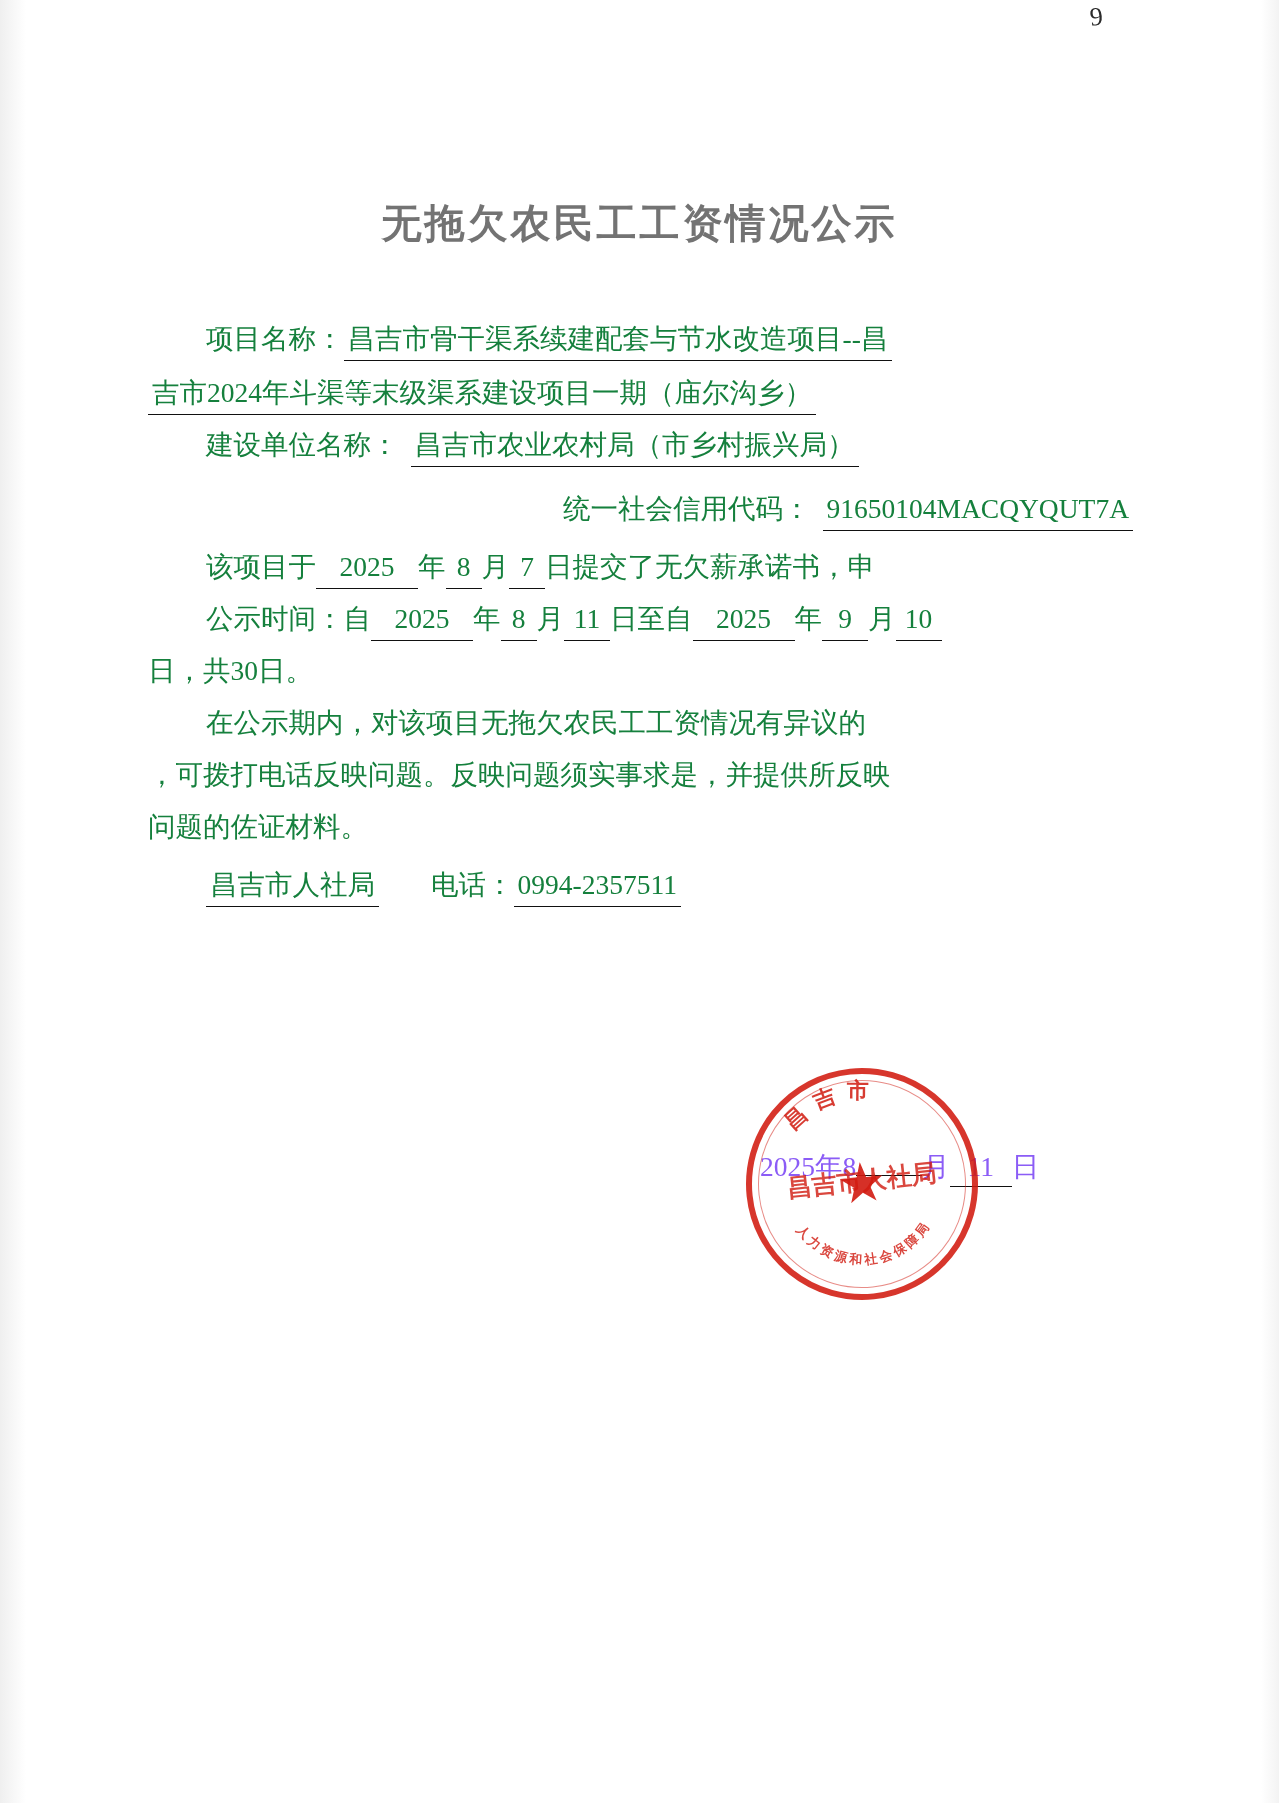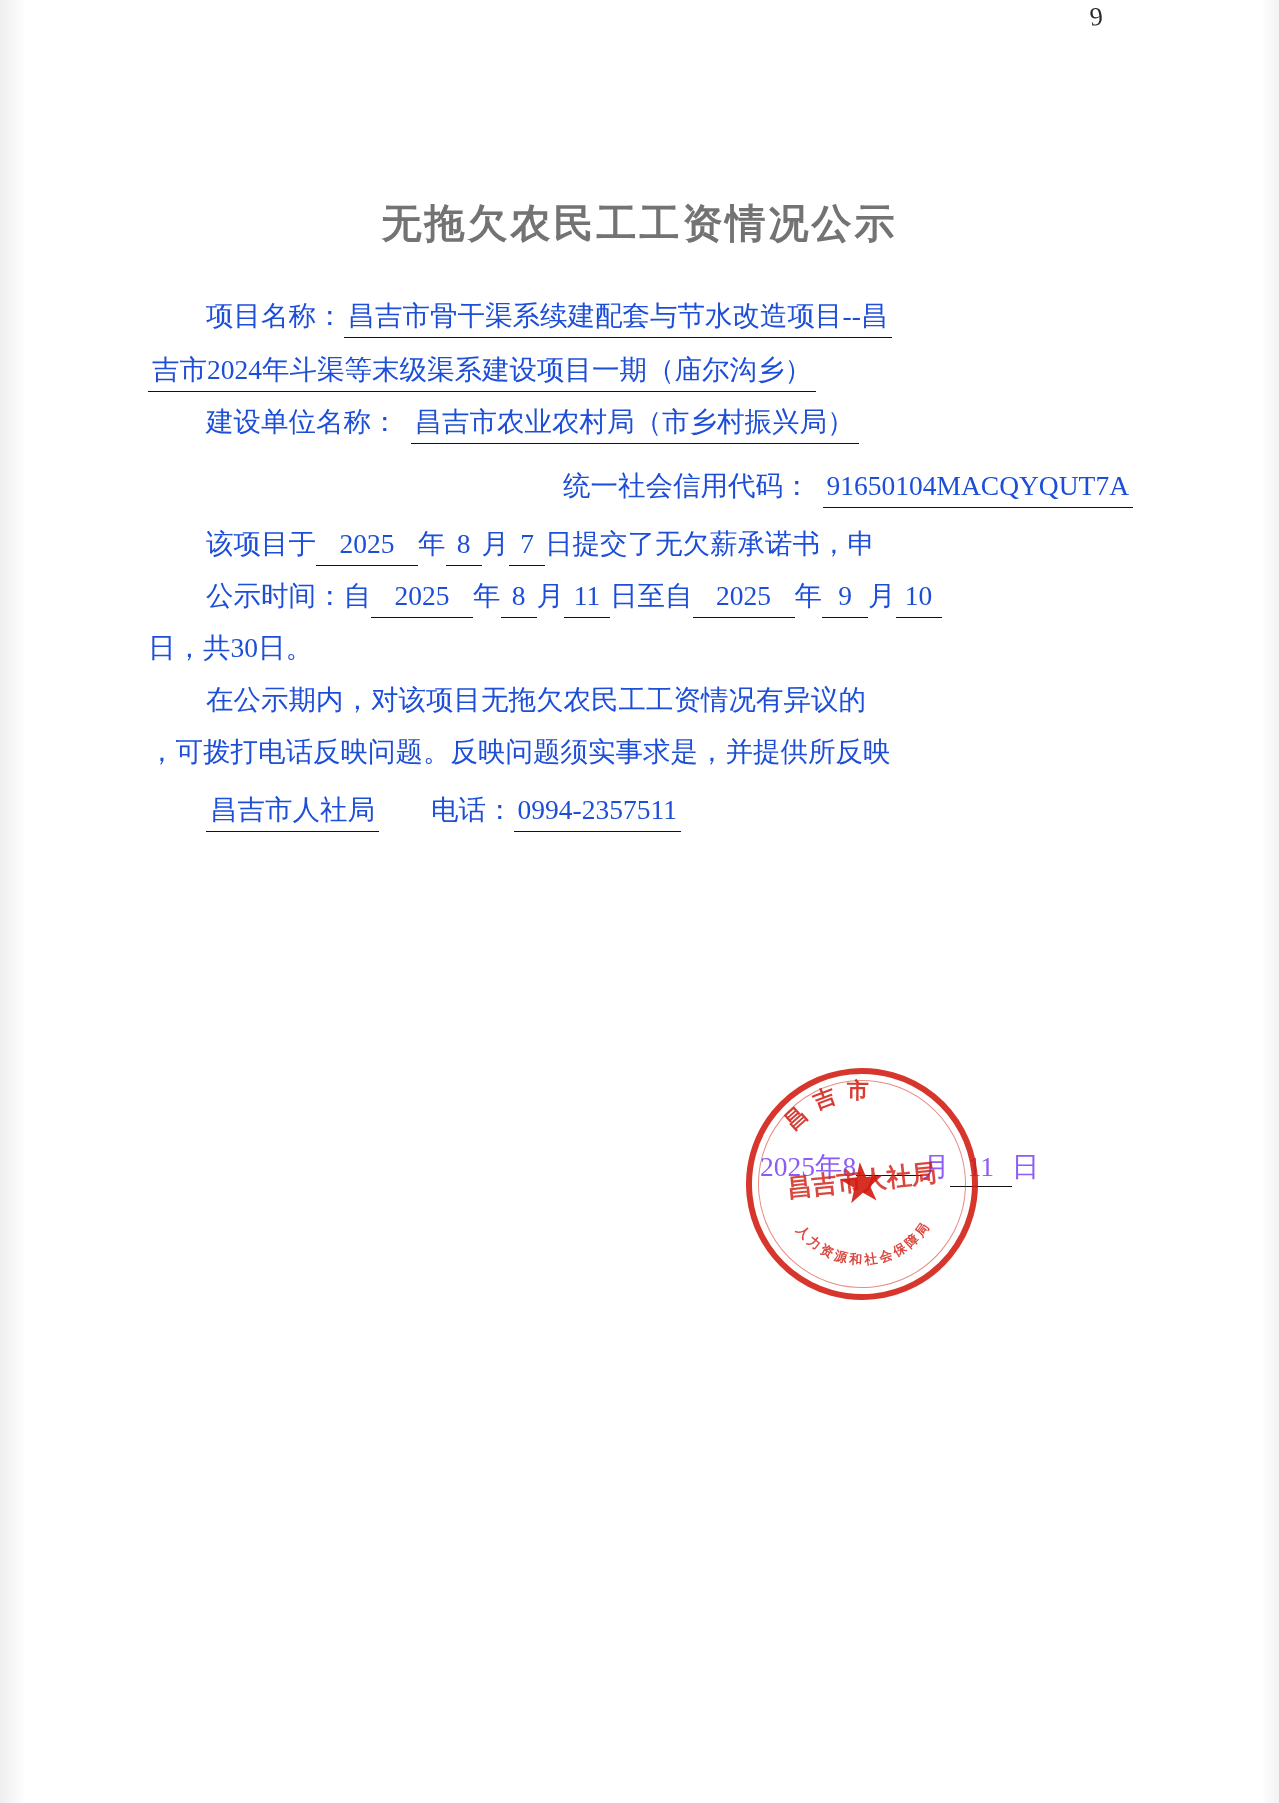--- a/index.html
+++ b/index.html
@@ -56,25 +56,25 @@
     font-size: 40px;
     font-weight: bold;
     letter-spacing: 3px;
     color: #737373;
     font-family: "Liberation Serif", "DejaVu Serif", serif;
   }
 
   .body-area {
     position: absolute;
     left: 148px;
-    top: 290px;
+    top: 313px;
     width: 985px;
     font-size: 27.5px;
     line-height: 52px;
-    color: #1d4ed8;
+    color: #15803d;
   }
 
   .para {
     margin: 0;
     text-indent: 0;
   }
   .indent {
     display: inline-block;
     width: 58px;
   }
@@ -206,20 +206,21 @@
     <div class="para row">
       <span class="indent"></span><span>公示时间：自</span><span class="blank w-year">2025</span><span>年</span><span class="blank w-num">8</span><span>月</span><span class="blank w-num2">11</span><span>日至自</span><span class="blank w-year">2025</span><span>年</span><span class="blank w-num2">9</span><span>月</span><span class="blank w-num2">10</span>
     </div>
 
     <div class="para">日，共30日。</div>
 
     <div class="para">
       <span class="indent"></span><span>在公示期内，对该项目无拖欠农民工工资情况有异议的</span>
     </div>
     <div class="para">，可拨打电话反映问题。反映问题须实事求是，并提供所反映</div>
+    <div class="para">问题的佐证材料。</div>
 
     <div class="para row" style="margin-top:6px;">
       <span class="indent"></span><span class="ul">昌吉市人社局</span><span class="gap-lg"></span><span>电话：</span><span class="ul">0994-2357511</span>
     </div>
 
   </div>
 
   <div class="sign-area">
     <span>2025年8</span><span class="u u-m"></span><span>月</span><span class="u u-d">11</span><span>日</span>
   </div>

